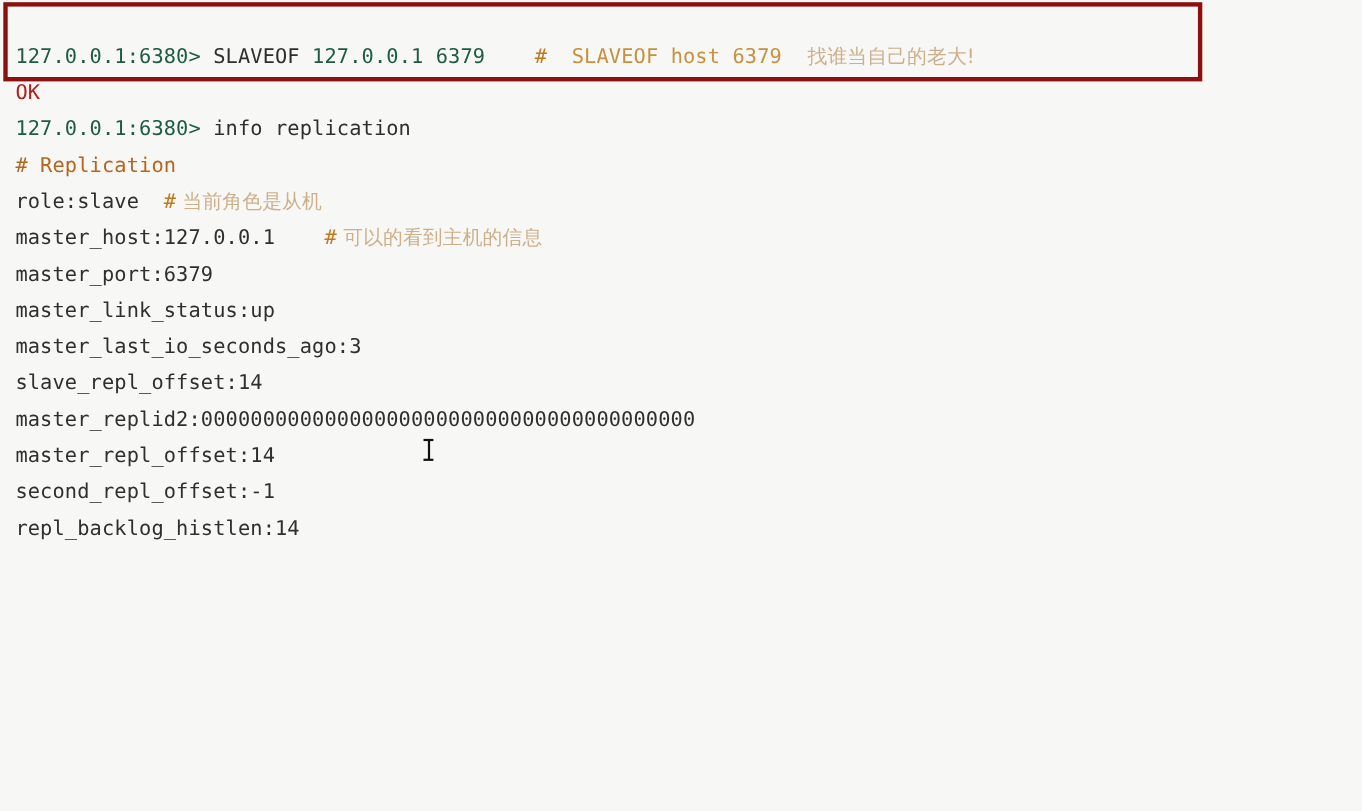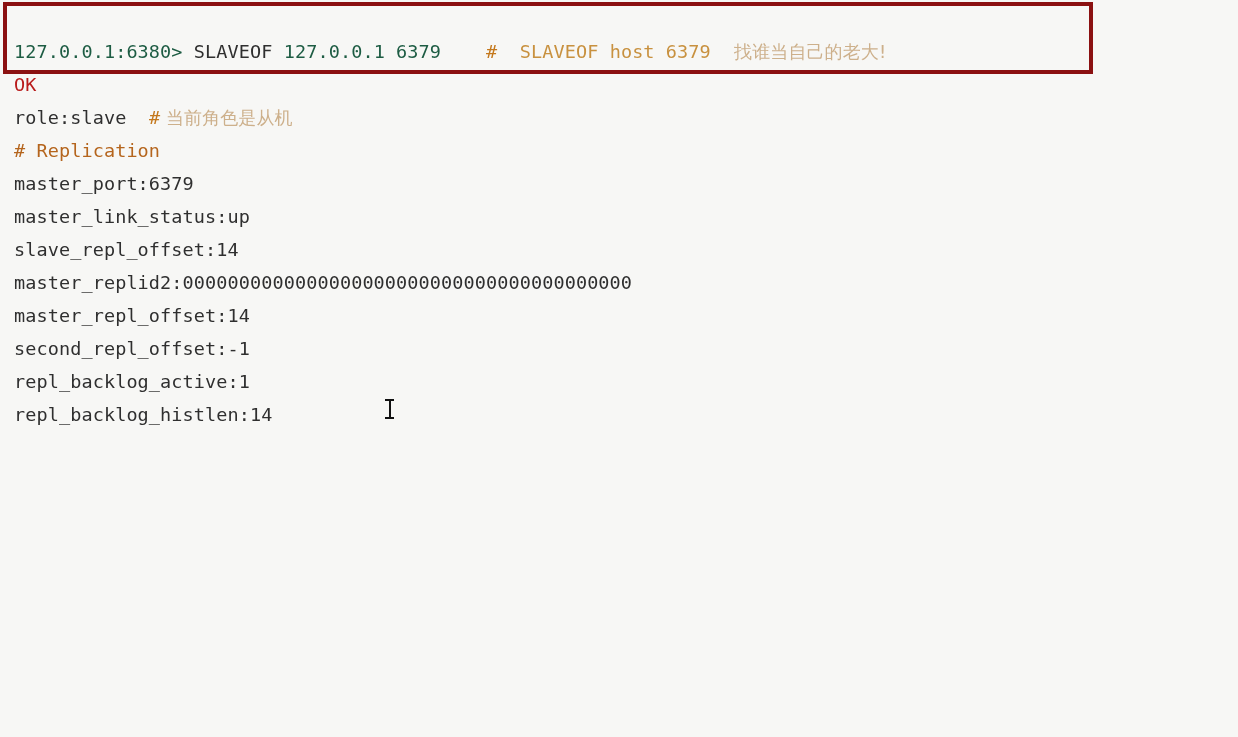--- a/index.html
+++ b/index.html
@@ -99,33 +99,35 @@
 <div id="terminal">
 
   <div class="highlight-box"></div>
 
   <div class="lines">
 
     <div class="line"><span class="prompt">127.0.0.1:6380&gt;</span><span class="cmd"> SLAVEOF </span><span class="arg">127.0.0.1 6379</span><span class="plain">    </span><span class="hash">#</span><span class="comment-en">  SLAVEOF host 6379</span><span class="comment-cn">    找谁当自己的老大!</span></div>
 
     <div class="line"><span class="reply">OK</span></div>
 
+    <div class="line"><span class="prompt">127.0.0.1:6380&gt;</span><span class="cmd"> info replication</span></div>
+
+    <div class="line"><span class="section"># Replication</span></div>
 
     <div class="line"><span class="plain">role:slave</span><span class="plain">  </span><span class="hash">#</span><span class="comment-cn"> 当前角色是从机</span></div>
 
-    <div class="line"><span class="section"># Replication</span></div>
-
+    <div class="line"><span class="plain">master_host:127.0.0.1</span><span class="plain">    </span><span class="hash">#</span><span class="comment-cn"> 可以的看到主机的信息</span></div>
 
     <div class="line"><span class="plain">master_port:6379</span></div>
     <div class="line"><span class="plain">master_link_status:up</span></div>
+    <div class="line"><span class="plain">master_last_io_seconds_ago:3</span></div>
     <div class="line"><span class="plain">slave_repl_offset:14</span></div>
     <div class="line"><span class="plain">master_replid2:0000000000000000000000000000000000000000</span></div>
     <div class="line"><span class="plain">master_repl_offset:14</span></div>
     <div class="line"><span class="plain">second_repl_offset:-1</span></div>
-    <div class="line"><span class="plain">repl_backlog_active:1</span></div>
     <div class="line"><span class="plain">repl_backlog_histlen:14</span></div>
 
   </div>
 
   <div class="ibeam">
     <div class="cap-top"></div>
     <div class="stem"></div>
     <div class="cap-bot"></div>
   </div>
 

